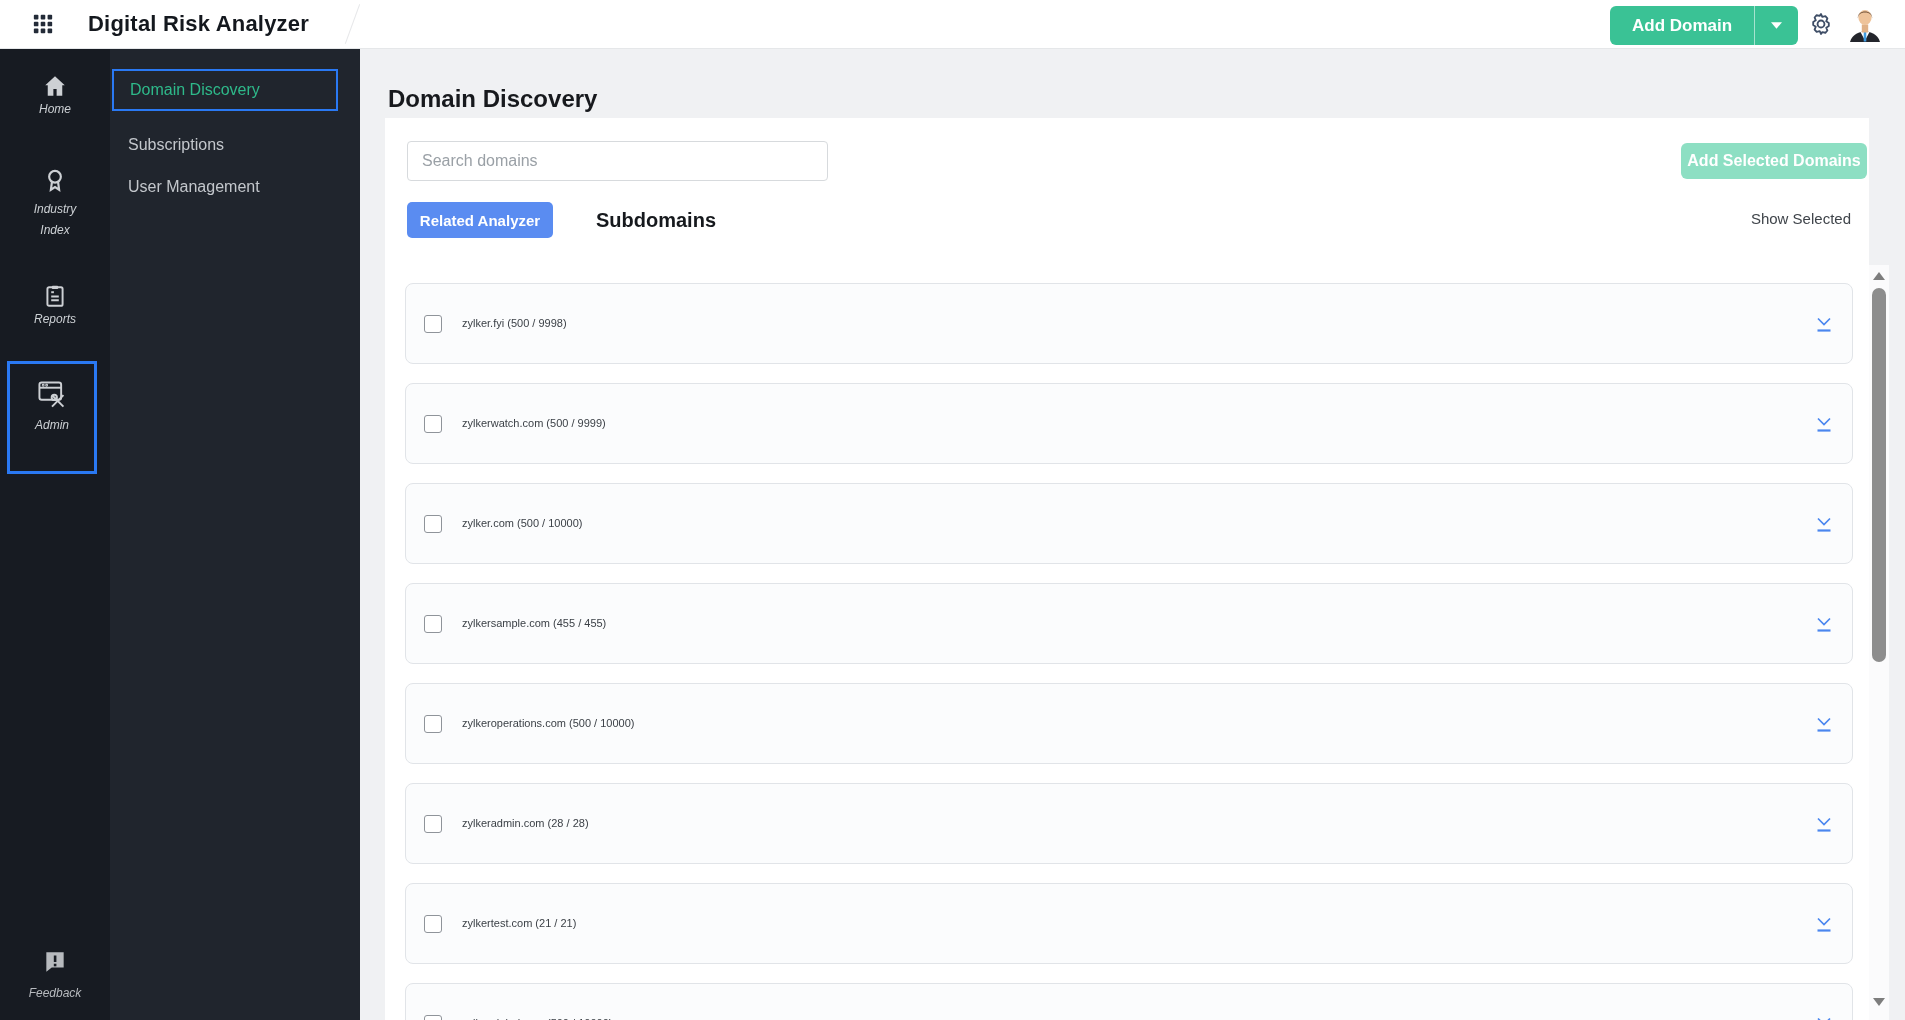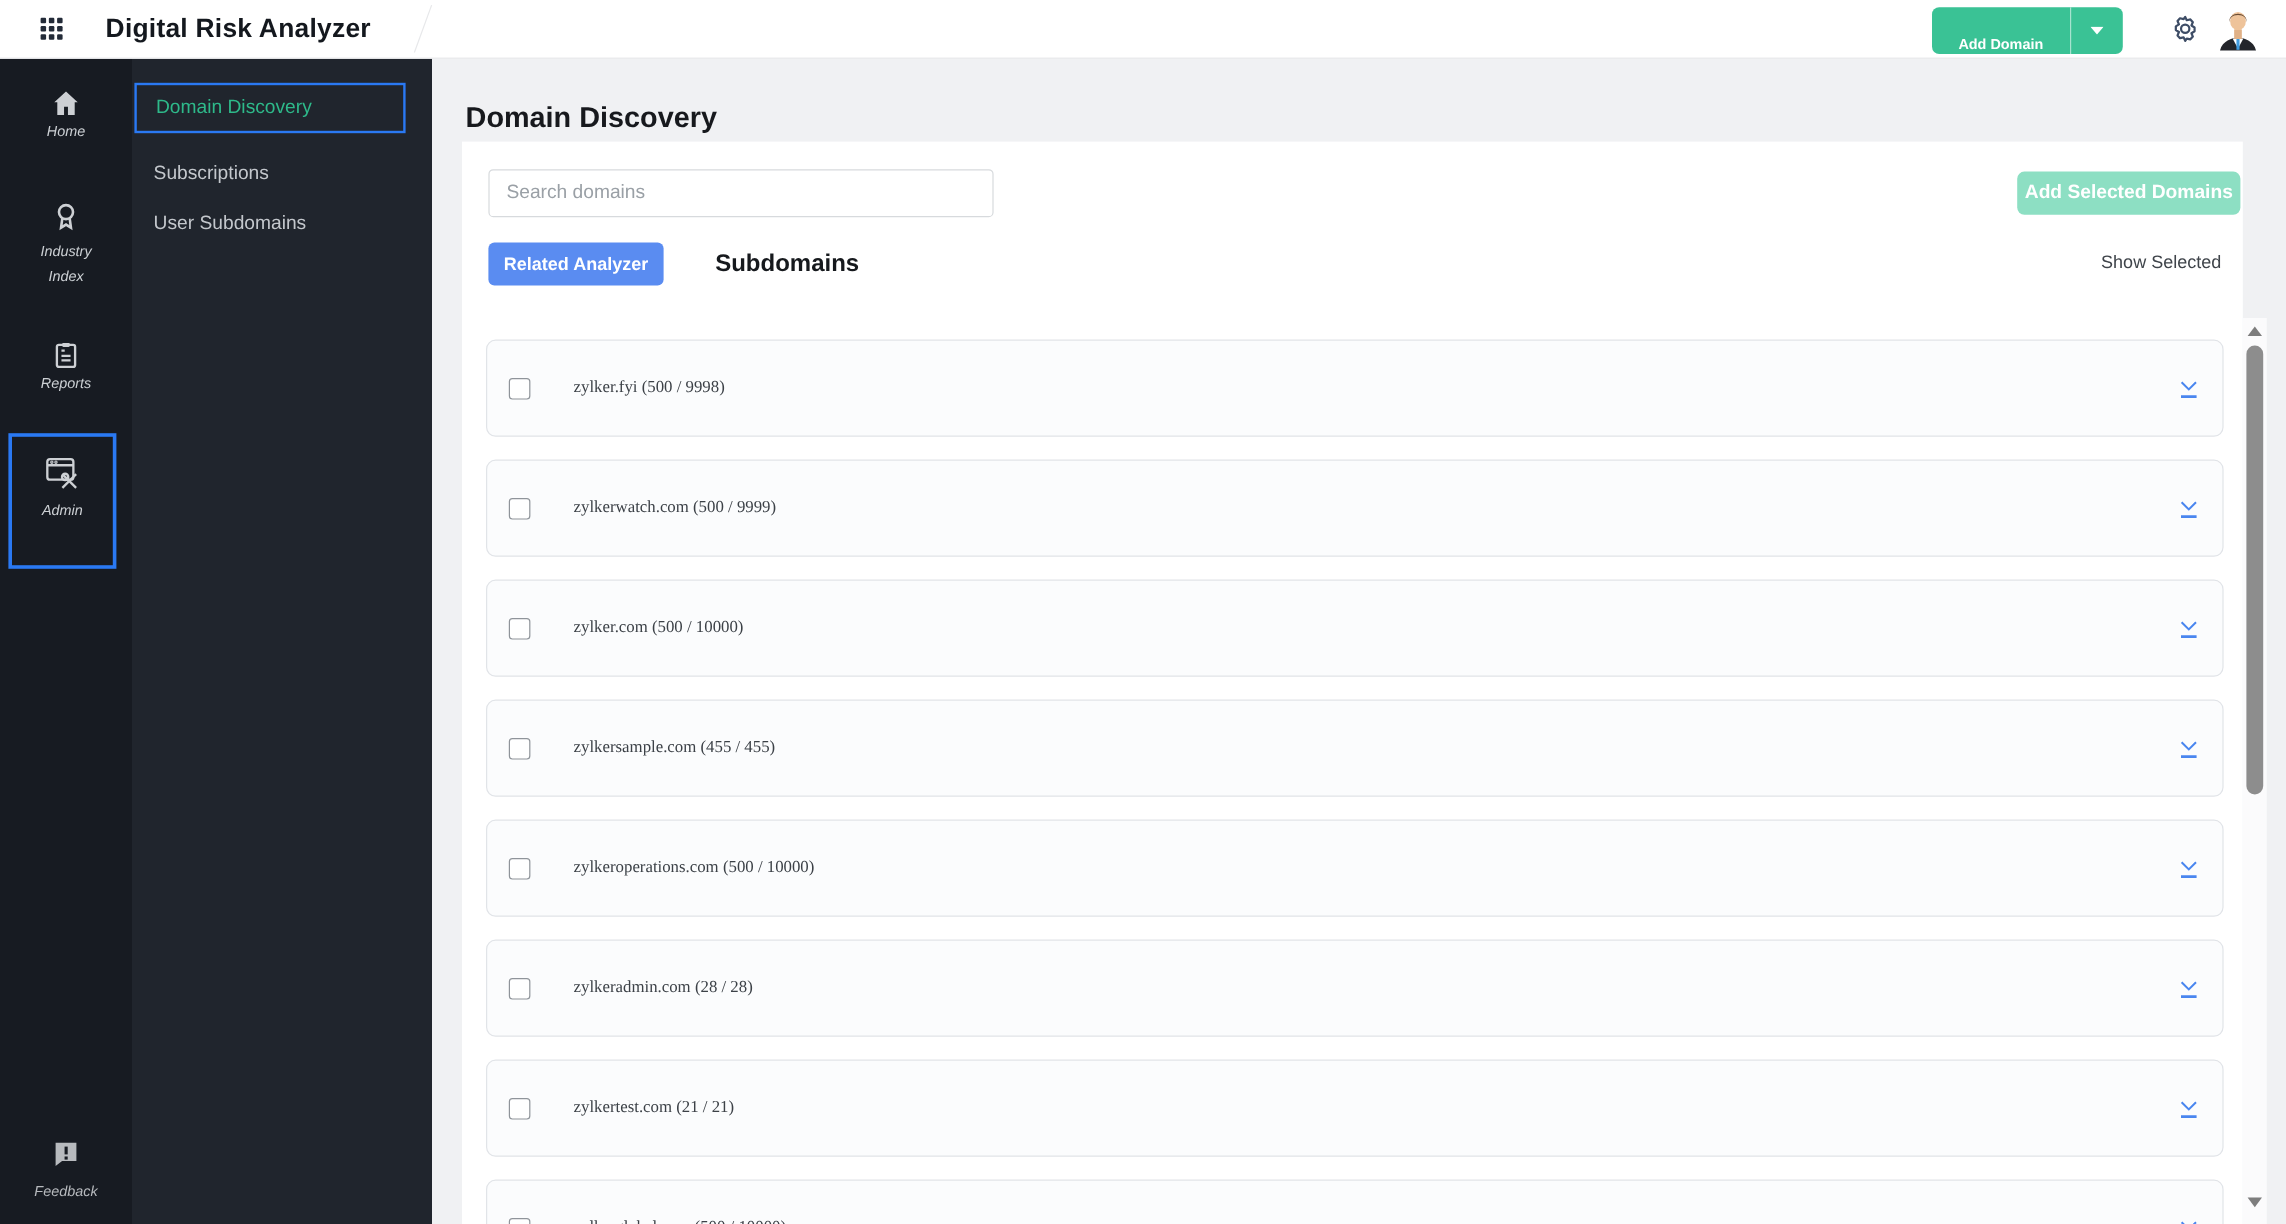--- a/index.html
+++ b/index.html
@@ -4,21 +4,21 @@
 <style>
   html,body{margin:0;padding:0;background:#f0f1f3;font-family:"Liberation Sans",sans-serif;}
   #stage{position:relative;width:1905px;height:1020px;overflow:hidden;background:#737373;}
 
   
   .topbar{position:absolute;left:0;top:0;width:1905px;height:48px;background:#ffffff;border-bottom:1px solid #e5e7e9;z-index:30;}
   .grid-icon{position:absolute;left:32px;top:13px;width:22px;height:22px;cursor:pointer;}
   .app-title{position:absolute;left:88px;top:0;line-height:48px;font-size:22px;font-weight:700;color:#14181e;letter-spacing:.2px;}
   .title-slash{position:absolute;left:352px;top:3px;width:1px;height:42px;background:#e7e8ea;transform:rotate(20deg);}
   .btn-add{position:absolute;left:1610px;top:6px;height:39px;display:flex;border-radius:6px;overflow:hidden;background:#3ac295;cursor:pointer;}
-  .btn-add-main{padding:12px 22px;color:#fff;font-size:12px;font-weight:700;line-height:39px;}
+  .btn-add-main{padding:0 22px;color:#fff;font-size:17px;font-weight:700;line-height:39px;}
   .btn-add-caret{width:43px;border-left:1px solid rgba(255,255,255,.55);display:flex;align-items:center;justify-content:center;}
   .gear{position:absolute;left:1808px;top:11px;width:26px;height:26px;cursor:pointer;}
   .avatar{position:absolute;left:1847px;top:5px;width:36px;height:38px;cursor:pointer;}
 
   
   .sidebar{position:absolute;left:0;top:48px;width:110px;height:972px;background:#171b22;z-index:20;}
   .nav-item{position:absolute;left:0;width:110px;text-align:center;color:#ccd0d4;cursor:pointer;}
   .nav-item .nav-icon{display:block;margin:0 auto;}
   .nav-label{font-size:12px;line-height:21px;color:#ccd0d4;font-style:italic;}
   .nav-home{top:25px;}
@@ -47,21 +47,21 @@
   .search-input::placeholder{color:#9aa0a6;}
   .btn-add-selected{position:absolute;left:1296px;top:25px;width:186px;height:36px;background:#8ddfc3;color:#ffffff;font-size:16px;font-weight:700;border:none;border-radius:6px;display:flex;align-items:center;justify-content:center;cursor:default;}
   .tab-pill{position:absolute;left:22px;top:84px;width:146px;height:36px;background:#5a8cf1;border-radius:5px;color:#fff;font-size:15px;font-weight:700;display:flex;align-items:center;justify-content:center;cursor:pointer;}
   .tab-plain{position:absolute;left:201px;top:84px;height:36px;line-height:36px;font-size:20px;font-weight:700;color:#16191d;cursor:pointer;padding:0 10px;}
   .show-selected{position:absolute;right:18px;top:92px;font-size:15px;color:#3f444a;cursor:pointer;}
 
   .domain-row{position:absolute;left:20px;width:1448px;height:81px;box-sizing:border-box;background:#fbfcfd;border:1px solid #e1e4e8;border-radius:8px;}
   .row-0{top:165px;} .row-1{top:265px;} .row-2{top:365px;} .row-3{top:465px;}
   .row-4{top:565px;} .row-5{top:665px;} .row-6{top:765px;} .row-7{top:865px;}
   .row-check{position:absolute;left:18px;top:31px;width:16px;height:16px;border:1.5px solid #8f949a;border-radius:3px;background:#fff;cursor:pointer;}
-  .row-label{position:absolute;left:72px;top:0;height:79px;line-height:79px;font-size:14px;color:#3c4147;white-space:nowrap;font-family:Liberation Serif, serif;}
+  .row-label{position:absolute;left:56px;top:0;height:79px;line-height:79px;font-size:11px;color:#3c4147;white-space:nowrap;}
   .row-expand{position:absolute;right:18px;top:31px;width:20px;height:19px;cursor:pointer;}
 
   
   .vscroll{position:absolute;left:1509px;top:217px;width:20px;height:755px;background:#fbfbfc;z-index:25;}
   .vs-up{position:absolute;left:4px;top:7px;width:0;height:0;border-left:6px solid transparent;border-right:6px solid transparent;border-bottom:8px solid #7d7d7d;cursor:pointer;}
   .vs-thumb{position:absolute;left:3px;top:23px;width:14px;height:374px;background:#8d8d8d;border-radius:7px;cursor:pointer;}
   .vs-down{position:absolute;left:4px;bottom:14px;width:0;height:0;border-left:6px solid transparent;border-right:6px solid transparent;border-top:8px solid #7d7d7d;cursor:pointer;}
 </style>
 </head>
 <body>
@@ -159,21 +159,21 @@
         <rect x="10.9" y="6" width="2.4" height="6" fill="#171b22"></rect>
         <rect x="10.9" y="13.6" width="2.4" height="2.4" fill="#171b22"></rect>
       </svg>
       <div class="nav-label">Feedback</div>
     </div>
   </aside>
 
   <aside class="subsidebar">
     <div class="sub-item sub-0 selected">Domain Discovery</div>
     <div class="sub-item sub-1">Subscriptions</div>
-    <div class="sub-item sub-2">User Subdomains</div>
+    <div class="sub-item sub-2">User Management</div>
   </aside>
 
   <main class="main">
     <h1 class="page-title">Domain Discovery</h1>
 
     <section class="card">
       <input class="search-input" type="text" placeholder="Search domains" style="">
 
       <button class="btn-add-selected">Add Selected Domains</button>
 

